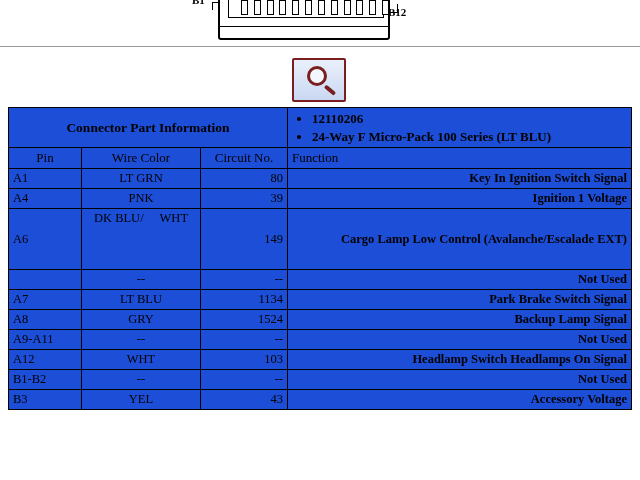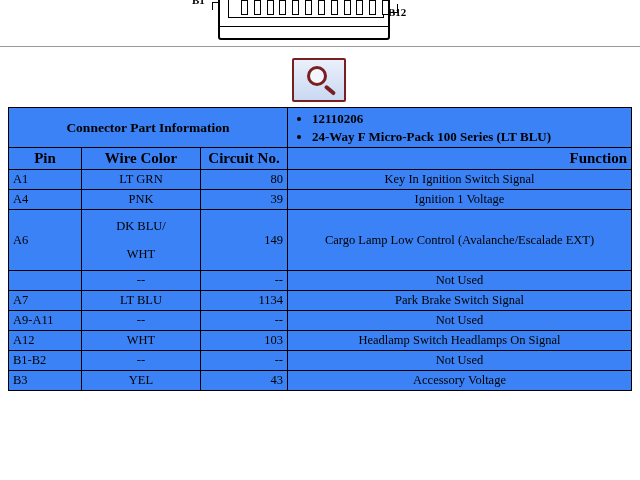--- a/index.html
+++ b/index.html
@@ -173,54 +173,54 @@
 
   
   .tbl {
     position: absolute;
     left: 8px;
     top: 107px;
     width: 624px;
     border-collapse: collapse;
     font-family: "Liberation Serif", serif;
     font-size: 12.5px;
-    background: #3b82f6;
+    background: #1d4ed8;
   }
   .tbl td, .tbl th {
     border: 1px solid #000;
     padding: 2px 4px;
     vertical-align: middle;
   }
   .c-pin      { width: 64px;  }
   .c-wire     { width: 110px; text-align: center; }
   .c-circ     { width: 78px;  text-align: right; }
-  .c-func     { text-align: center; padding-left: 6px; }
+  .c-func     { text-align: right; padding-left: 6px; font-weight: bold; }
 
   .hdr-cell {
-    font-weight: bold;
+    font-weight: normal;
     text-align: center;
-    font-size: 15px;
+    font-size: 13px;
   }
   .cpi-cell {
     font-weight: bold;
     text-align: center;
     font-size: 13.5px;
     padding: 6px 4px;
   }
   .cpi-list {
     margin: 0;
     padding-left: 20px;
     font-weight: bold;
     font-size: 13px;
   }
   .cpi-list li { line-height: 1.35; }
   .row-tall td { height: 56px; }
   .stack {
     display: flex;
-    flex-direction: column;
+    flex-direction: row;
     justify-content: space-around;
     height: 100%;
     text-align: center;
   }
 </style>
 </head>
 <body>
 
 <div class="page">
 
@@ -270,21 +270,21 @@
             <li>12110206</li>
             <li>24-Way F Micro-Pack 100 Series (LT BLU)</li>
           </ul>
         </td>
       </tr>
 
       <tr>
         <td class="hdr-cell c-pin">Pin</td>
         <td class="hdr-cell c-wire">Wire Color</td>
         <td class="hdr-cell c-circ">Circuit No.</td>
-        <td class="hdr-cell c-func" style="text-align:right;">Function</td>
+        <td class="hdr-cell c-func" style="text-align:left;">Function</td>
       </tr>
 
       <tr>
         <td class="c-pin">A1</td>
         <td class="c-wire">LT GRN</td>
         <td class="c-circ">80</td>
         <td class="c-func">Key In Ignition Switch Signal</td>
       </tr>
       <tr>
         <td class="c-pin">A4</td>
@@ -311,20 +311,26 @@
         <td class="c-circ">--</td>
         <td class="c-func">Not Used</td>
       </tr>
       <tr>
         <td class="c-pin">A7</td>
         <td class="c-wire">LT BLU</td>
         <td class="c-circ">1134</td>
         <td class="c-func">Park Brake Switch Signal</td>
       </tr>
       <tr>
+        <td class="c-pin">A8</td>
+        <td class="c-wire">GRY</td>
+        <td class="c-circ">1524</td>
+        <td class="c-func">Backup Lamp Signal</td>
+      </tr>
+      <tr>
         <td class="c-pin">A9-A11</td>
         <td class="c-wire">--</td>
         <td class="c-circ">--</td>
         <td class="c-func">Not Used</td>
       </tr>
       <tr>
         <td class="c-pin">A12</td>
         <td class="c-wire">WHT</td>
         <td class="c-circ">103</td>
         <td class="c-func">Headlamp Switch Headlamps On Signal</td>

